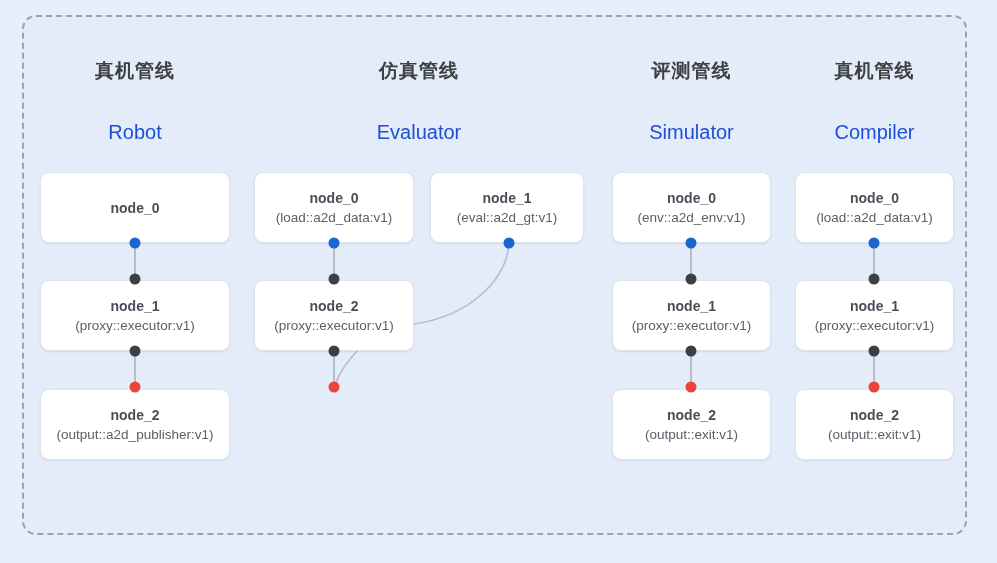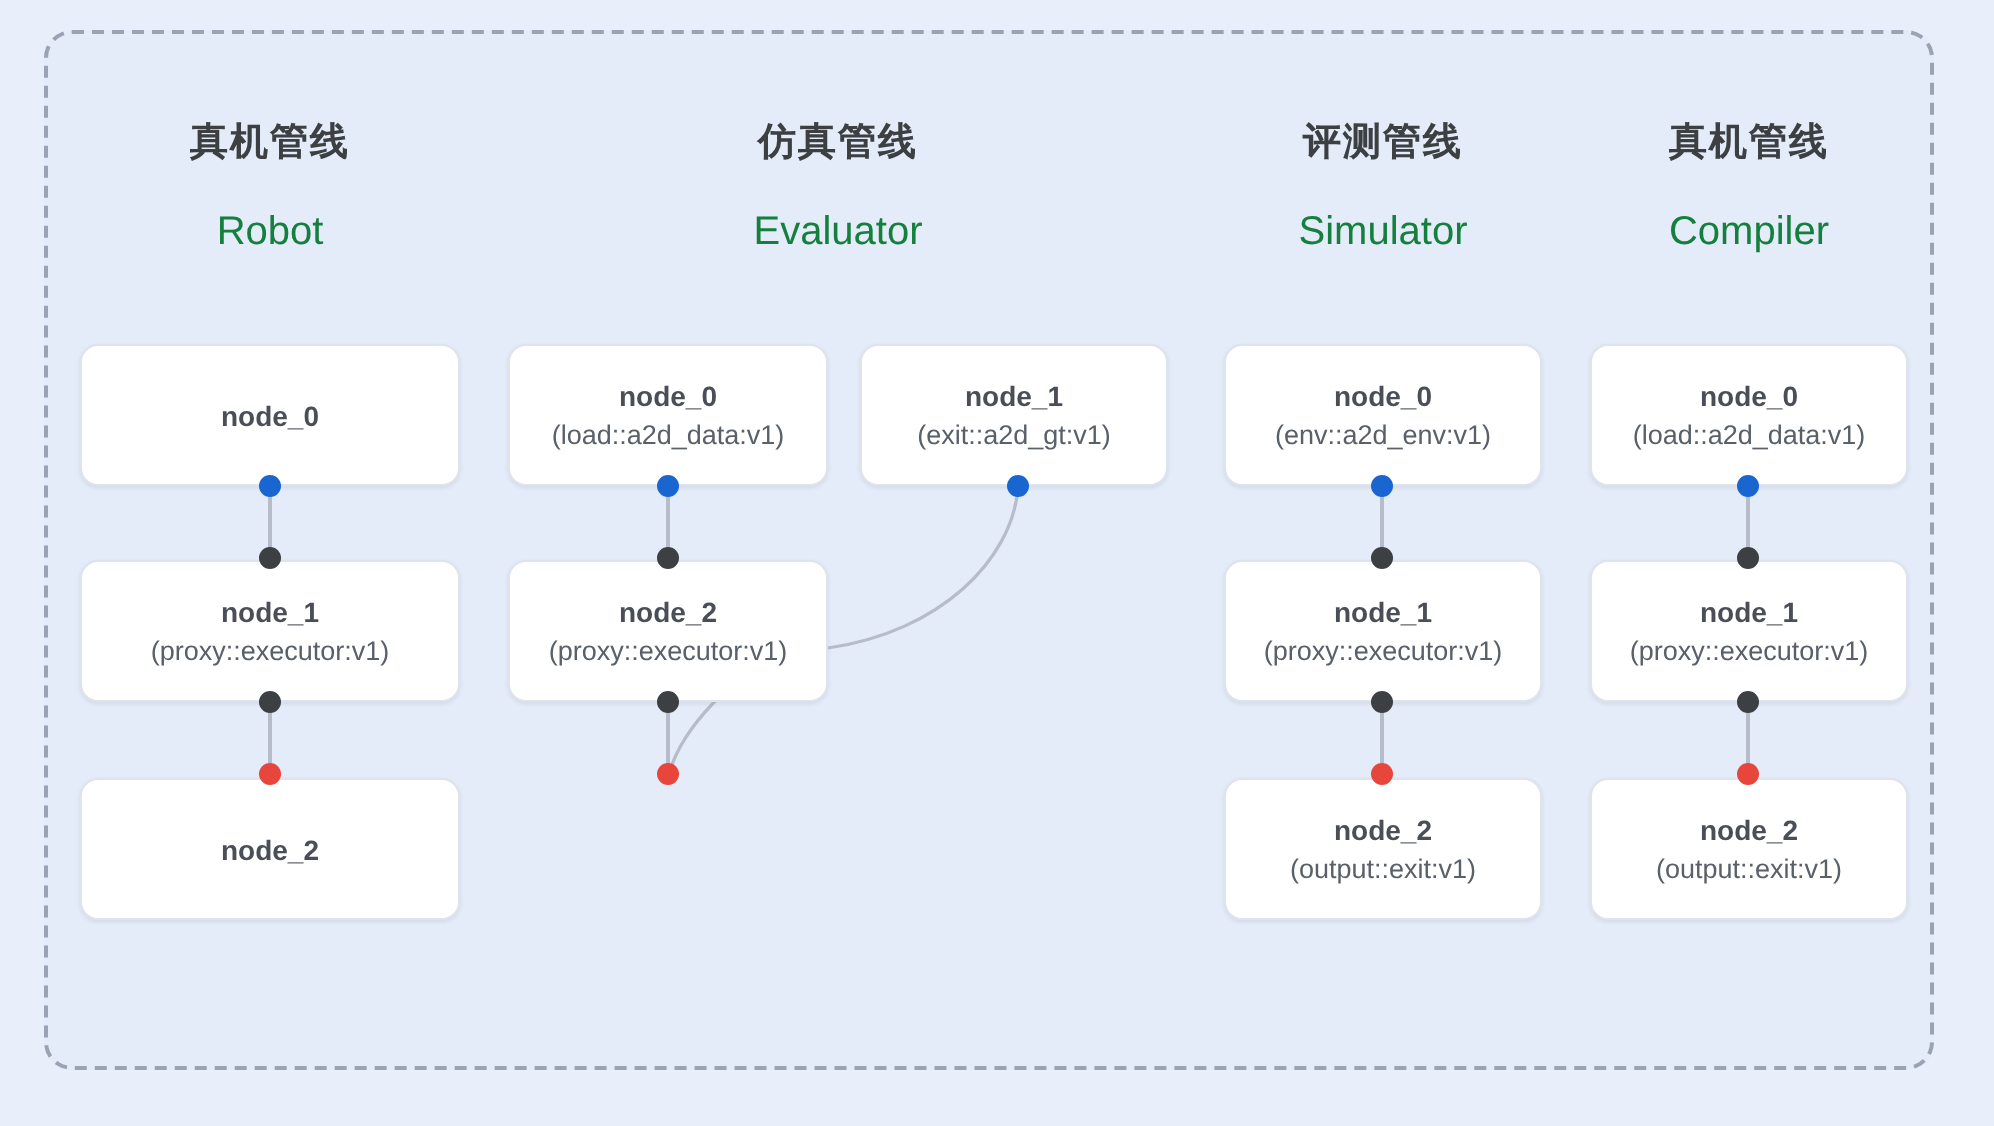--- a/index.html
+++ b/index.html
@@ -45,25 +45,25 @@
     width: 100%;
     text-align: center;
     font-size: 19px;
     font-weight: bold;
     color: #3c4043;
     letter-spacing: 1px;
     white-space: nowrap;
   }
   .col-subtitle {
     position: absolute;
-    top: 105px;
+    top: 121px;
     width: 100%;
     text-align: center;
     font-size: 20px;
-    color: #15803d;
+    color: #1d4ed8;
     white-space: nowrap;
   }
   
   .node {
     position: absolute;
     box-sizing: border-box;
     background: #ffffff;
     border: 1px solid #dfe3ec;
     border-radius: 9px;
     box-shadow: 0 1px 2px rgba(60,64,67,0.10);
@@ -128,40 +128,41 @@
 
   <div class="node" style="left:40px; top:172px; width:190px; height:71px;">
     <div class="node-name">node_0</div>
   </div>
   <div class="node" style="left:40px; top:280px; width:190px; height:71px;">
     <div class="node-name">node_1</div>
     <div class="node-type">(proxy::executor:v1)</div>
   </div>
   <div class="node" style="left:40px; top:389px; width:190px; height:71px;">
     <div class="node-name">node_2</div>
+    <div class="node-type">(output::a2d_publisher:v1)</div>
   </div>
   <div class="edge-line" style="left:134px; top:243px; height:36px;"></div>
   <div class="edge-line" style="left:134px; top:351px; height:36px;"></div>
   <div class="port port-out" style="left:135px; top:243px;"></div>
   <div class="port port-in" style="left:135px; top:279px;"></div>
   <div class="port port-in" style="left:135px; top:351px;"></div>
   <div class="port port-final" style="left:135px; top:387px;"></div>
 
   <div class="column" style="left:254px; width:330px; height:563px;">
     <div class="col-title">仿真管线</div>
     <div class="col-subtitle">Evaluator</div>
   </div>
 
   <div class="node" style="left:254px; top:172px; width:160px; height:71px;">
     <div class="node-name">node_0</div>
     <div class="node-type">(load::a2d_data:v1)</div>
   </div>
   <div class="node" style="left:430px; top:172px; width:154px; height:71px;">
     <div class="node-name">node_1</div>
-    <div class="node-type">(exit::a2d_gt:v1)</div>
+    <div class="node-type">(eval::a2d_gt:v1)</div>
   </div>
   <div class="node" style="left:254px; top:280px; width:160px; height:71px;">
     <div class="node-name">node_2</div>
     <div class="node-type">(proxy::executor:v1)</div>
   </div>
   <div class="edge-line" style="left:333px; top:243px; height:36px;"></div>
   <div class="edge-line" style="left:333px; top:351px; height:36px;"></div>
 
   <svg class="curves">
     <path d="M 509 244 C 506 280 470 316 414 324" fill="none" stroke="#b6bcc9" stroke-width="1.6"></path>

